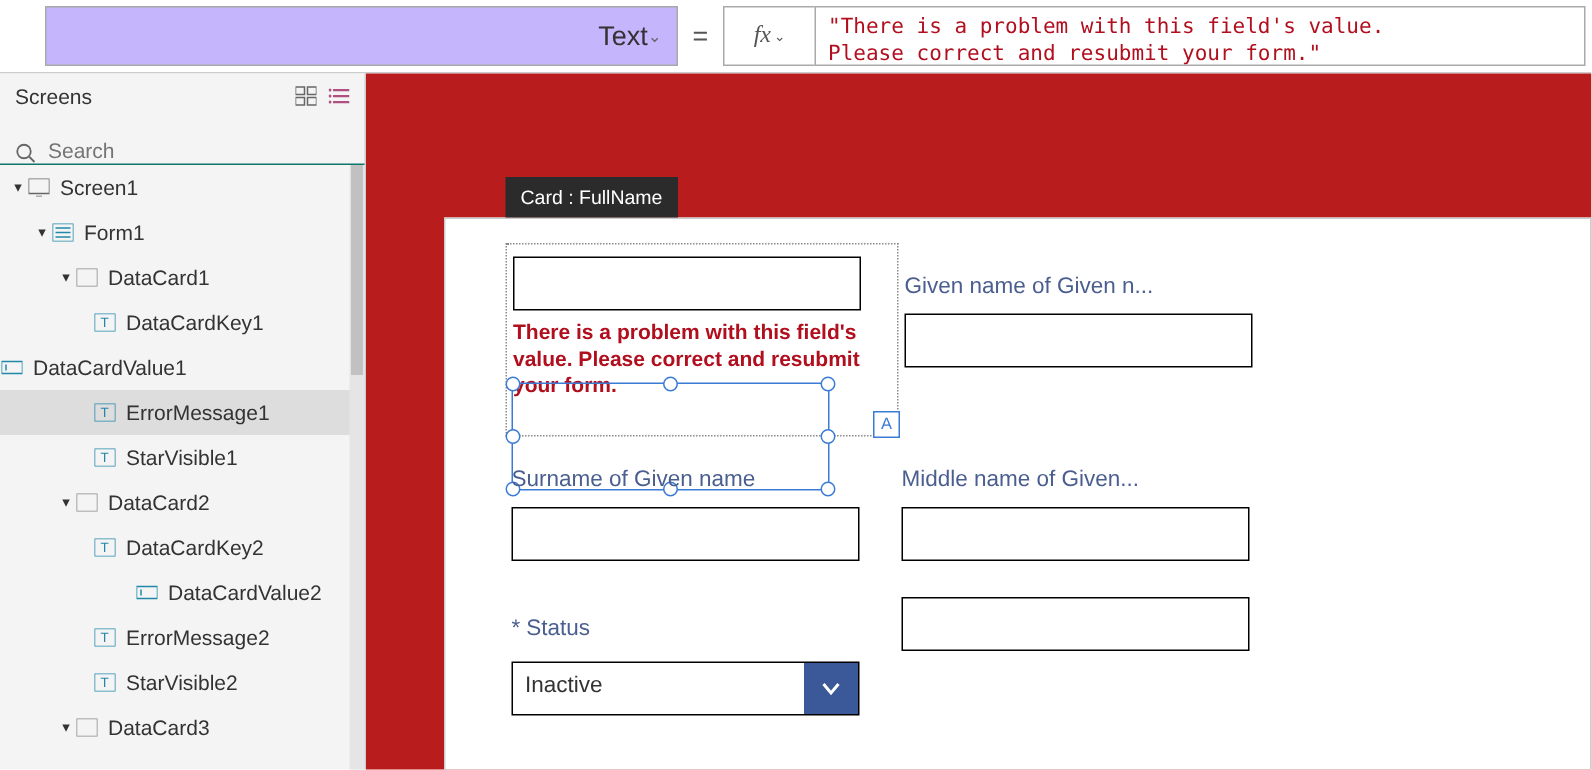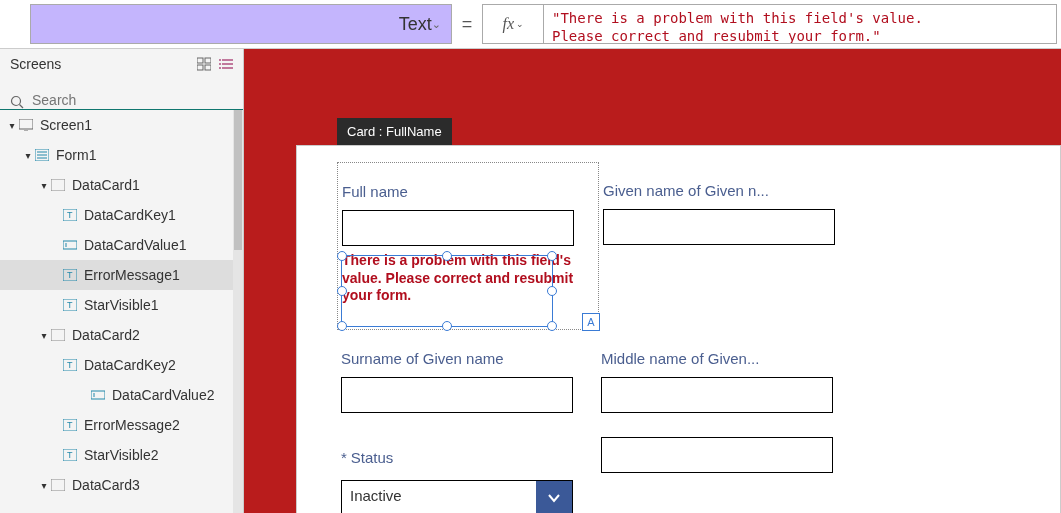--- a/index.html
+++ b/index.html
@@ -122,21 +122,21 @@
         </div>
       <div class="node" style="padding-left:62px">
           <span class="icn">
             <svg width="14" height="12">
               <rect x="0" y="0" width="14" height="12" fill="none" stroke="#28a"></rect>
               <text x="4" y="9" font-size="9" fill="#28a">T</text>
             </svg>
           </span>
           <span>DataCardKey1</span>
         </div>
-      <div class="node" style="padding-left:62px">
+      <div class="node" style="">
           <span class="icn">
             <svg width="14" height="12">
               <rect x="0" y="2" width="14" height="8" fill="none" stroke="#28a"></rect>
               <line x1="3" y1="4" x2="3" y2="8" stroke="#28a"></line>
             </svg>
           </span>
           <span>DataCardValue1</span>
         </div>
       <div class="node sel" style="padding-left:62px">
           <span class="icn">
@@ -214,21 +214,20 @@
           <div class="tree-thumb"></div>
         </div>
     </div>
   </div>
 
   <div class="canvas-wrap">
     <div class="canvas">
       <div class="tooltip">Card : FullName</div>
       <div class="cards">
         <div class="card card-dotted" style="position:relative">
-          <div class="label">Full name</div>
           <div class="input-box"></div>
           <div class="err">There is a problem with this field's value.  Please correct and resubmit your form.</div>
           <div class="sel-box" style="left:3px;top:92px;width:210px;height:70px">
             <div class="handle" style="left:-5px;top:-5px"></div>
             <div class="handle" style="left:50%;top:-5px;margin-left:-5px"></div>
             <div class="handle" style="right:-5px;top:-5px"></div>
             <div class="handle" style="left:-5px;top:50%;margin-top:-5px"></div>
             <div class="handle" style="right:-5px;top:50%;margin-top:-5px"></div>
             <div class="handle" style="left:-5px;bottom:-5px"></div>
             <div class="handle" style="left:50%;bottom:-5px;margin-left:-5px"></div>

